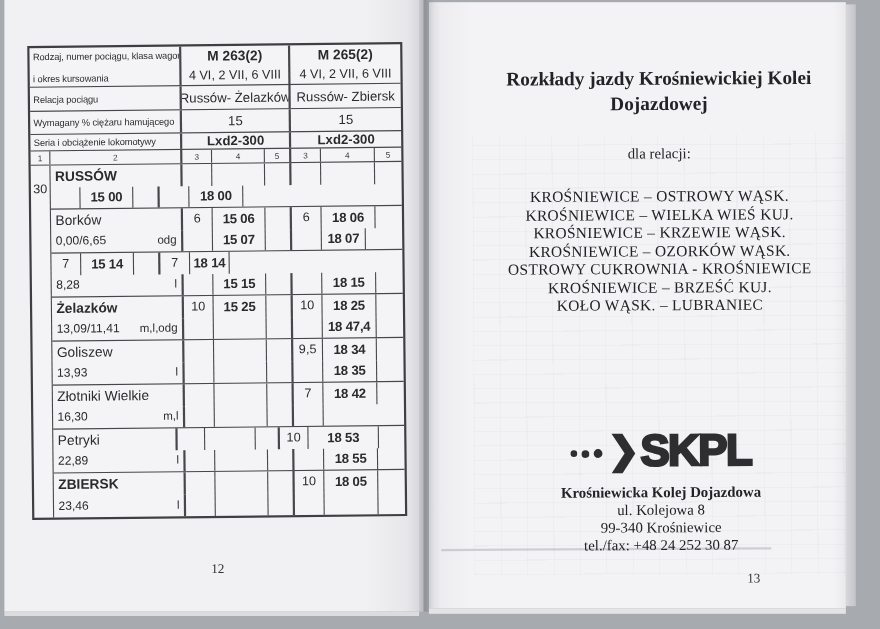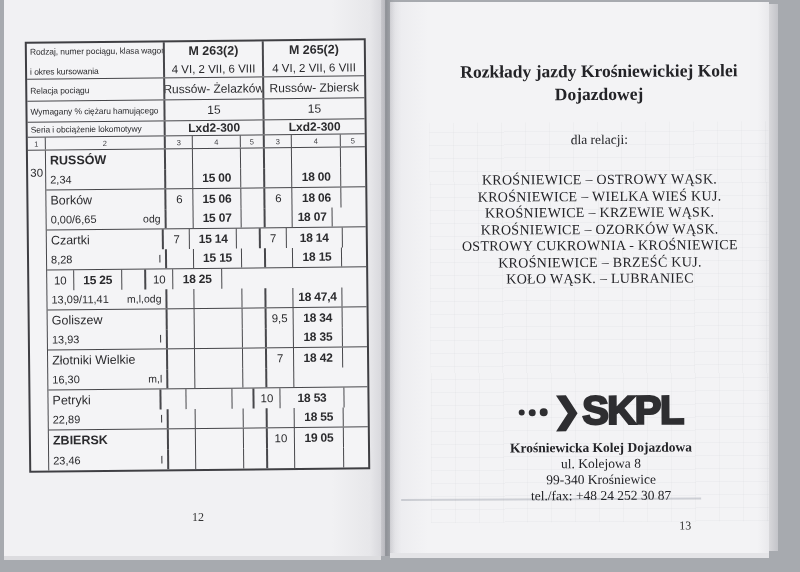--- a/index.html
+++ b/index.html
@@ -139,24 +139,20 @@
               <div class="bline">
                 <div class="cell st b2 bold">RUSSÓW</div>
                 <div class="cell c3 b1" style="width: 27px;"></div>
                 <div class="cell c4 b1" style="width: 48px;"></div>
                 <div class="cell c3 b2" style="width: 24px;"></div>
                 <div class="cell c3 b1" style="width: 27px;"></div>
                 <div class="cell c4 b1" style="width: 49px;"></div>
                 <div class="cell c3 b0" style="width: 24px;"></div>
               </div>
               <div class="bline">
-                <div class="cell km b2">
-                  <div class="" style="display: inline;">2,34</div>
-                  <div class="mark" style="display: inline;"></div>
-                </div>
                 <div class="cell c3 b1" style="width: 27px;"></div>
                 <div class="cell c4 b1" style="width: 48px;">15 00</div>
                 <div class="cell c3 b2" style="width: 24px;"></div>
                 <div class="cell c3 b1" style="width: 27px;"></div>
                 <div class="cell c4 b1" style="width: 49px;">18 00</div>
                 <div class="cell c3 b0" style="width: 24px;"></div>
               </div>
             </div>
             <div class="block">
               <div class="bline">
@@ -176,43 +172,43 @@
                 <div class="cell c3 b1" style="width: 27px;"></div>
                 <div class="cell c4 b1" style="width: 48px;">15 07</div>
                 <div class="cell c3 b2" style="width: 24px;"></div>
                 <div class="cell c3 b1" style="width: 27px;"></div>
                 <div class="cell c4 b1" style="width: 40px;">18 07</div>
                 <div class="cell c3 b0" style="width: 24px;"></div>
               </div>
             </div>
             <div class="block">
               <div class="bline">
-                <div class="cell st b2">Czartki</div>
                 <div class="cell c3 b1" style="width: 27px;">7</div>
                 <div class="cell c4 b1" style="width: 48px;">15 14</div>
                 <div class="cell c3 b2" style="width: 24px;"></div>
                 <div class="cell c3 b1" style="width: 27px;">7</div>
-                <div class="cell c4 b1" style="width: 57px;">18 14</div>
+                <div class="cell c4 b1" style="width: 36px;">18 14</div>
                 <div class="cell c3 b0" style="width: 24px;"></div>
               </div>
               <div class="bline">
                 <div class="cell km b2">
                   <div class="" style="display: inline;">8,28</div>
                   <div class="mark" style="display: inline;">l</div>
                 </div>
                 <div class="cell c3 b1" style="width: 27px;"></div>
                 <div class="cell c4 b1" style="width: 48px;">15 15</div>
                 <div class="cell c3 b2" style="width: 24px;"></div>
                 <div class="cell c3 b1" style="width: 27px;"></div>
                 <div class="cell c4 b1" style="width: 49px;">18 15</div>
                 <div class="cell c3 b0" style="width: 24px;"></div>
               </div>
             </div>
             <div class="block">
               <div class="bline">
+                <div class="cell st b2 bold">Żelazków</div>
                 <div class="cell c3 b1" style="width: 27px;">10</div>
                 <div class="cell c4 b1" style="width: 48px;">15 25</div>
                 <div class="cell c3 b2" style="width: 24px;"></div>
                 <div class="cell c3 b1" style="width: 27px;">10</div>
                 <div class="cell c4 b1" style="width: 49px;">18 25</div>
                 <div class="cell c3 b0" style="width: 24px;"></div>
               </div>
               <div class="bline">
                 <div class="cell km b2">
                   <div class="" style="display: inline;">13,09/11,41</div>
@@ -295,21 +291,21 @@
                 <div class="cell c3 b0" style="width: 24px;"></div>
               </div>
             </div>
             <div class="block">
               <div class="bline">
                 <div class="cell st b2 bold">ZBIERSK</div>
                 <div class="cell c3 b1" style="width: 27px;"></div>
                 <div class="cell c4 b1" style="width: 48px;"></div>
                 <div class="cell c3 b2" style="width: 24px;"></div>
                 <div class="cell c3 b1" style="width: 27px;">10</div>
-                <div class="cell c4 b1" style="width: 49px;">19 05</div>
+                <div class="cell c4 b1" style="width: 49px;">18 05</div>
                 <div class="cell c3 b0" style="width: 24px;"></div>
               </div>
               <div class="bline">
                 <div class="cell km b2">
                   <div class="" style="display: inline; text-align: right;">23,46</div>
                   <div class="mark" style="display: inline;">l</div>
                 </div>
                 <div class="cell c3 b1" style="width: 27px;"></div>
                 <div class="cell c4 b1" style="width: 48px;"></div>
                 <div class="cell c3 b2" style="width: 24px;"></div>

